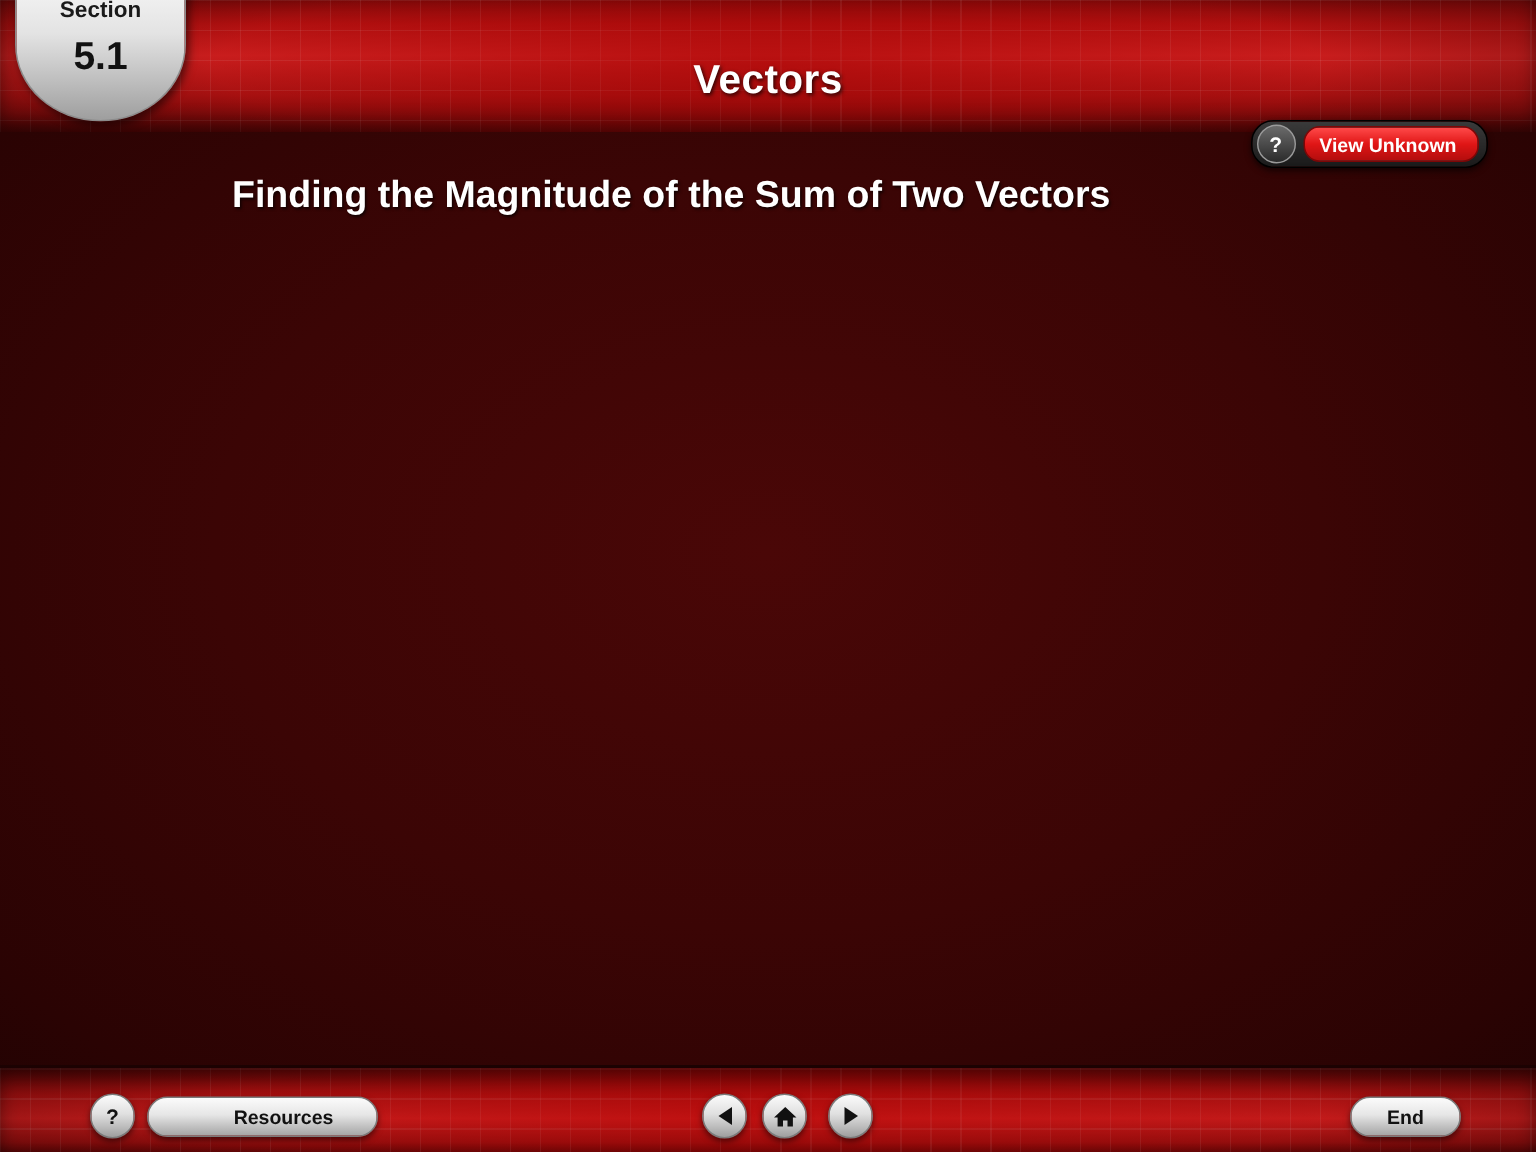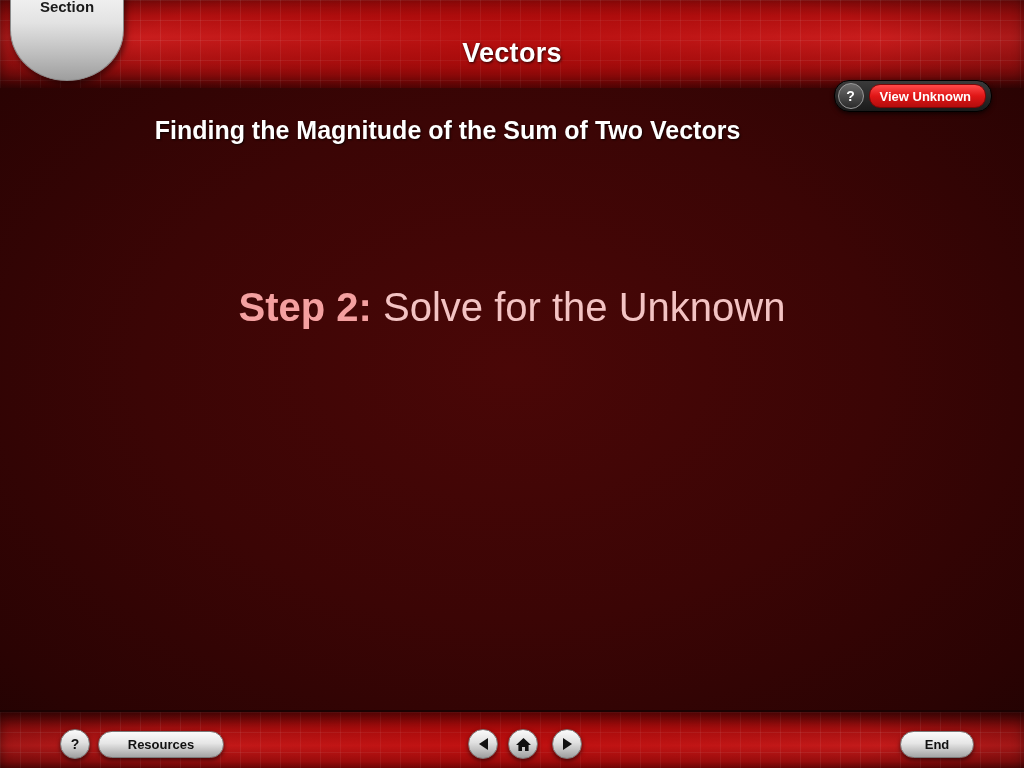--- a/index.html
+++ b/index.html
@@ -203,21 +203,21 @@
     border: 1px solid #7a7a7a;
     box-shadow: 0 2px 4px rgba(0,0,0,0.55);
     display: flex;
     align-items: center;
     justify-content: center;
     color: #111;
     font-size: 14px;
     font-weight: bold;
   }
   .help-btn { left: 60px; top: 729px; }
-  .resources-pill { left: 98px; top: 731px; width: 124px; height: 25px; }
+  .resources-pill { left: 98px; top: 731px; width: 124px; height: 25px; padding-left: 28px; }
   .nav-prev { left: 468px; top: 729px; }
   .nav-home { left: 508px; top: 729px; }
   .nav-next { left: 552px; top: 729px; }
   .end-pill { left: 900px; top: 731px; width: 72px; height: 25px; }
 
   .tri { width: 0; height: 0; }
   .tri-left {
     border-top: 6px solid transparent;
     border-bottom: 6px solid transparent;
     border-right: 9px solid #111;
@@ -234,34 +234,32 @@
 <div class="slide">
 
   <div class="topbar">
     <div class="vignette"></div>
   </div>
 
   <div class="slide-title">Vectors</div>
 
   <div class="section-badge">
     <div class="sec-label">Section</div>
+    <div class="sec-num">5.1</div>
   </div>
 
   <div class="body-area">
     <div class="subtitle">Finding the Magnitude of the Sum of Two Vectors</div>
   </div>
 
   <div class="view-question">
     <div class="vq-qmark">?</div>
     <div class="vq-label">View Unknown</div>
   </div>
 
-  <div class="step-line">
-    <span class="step-strong">Step 2:</span><span class="step-rest"> Solve for the Unknown</span>
-  </div>
 
   <div class="bottombar">
     <div class="vignette"></div>
   </div>
 
   <div class="circle-btn help-btn">?</div>
 
   <div class="pill resources-pill">Resources</div>
 
   <div class="circle-btn nav-prev">

